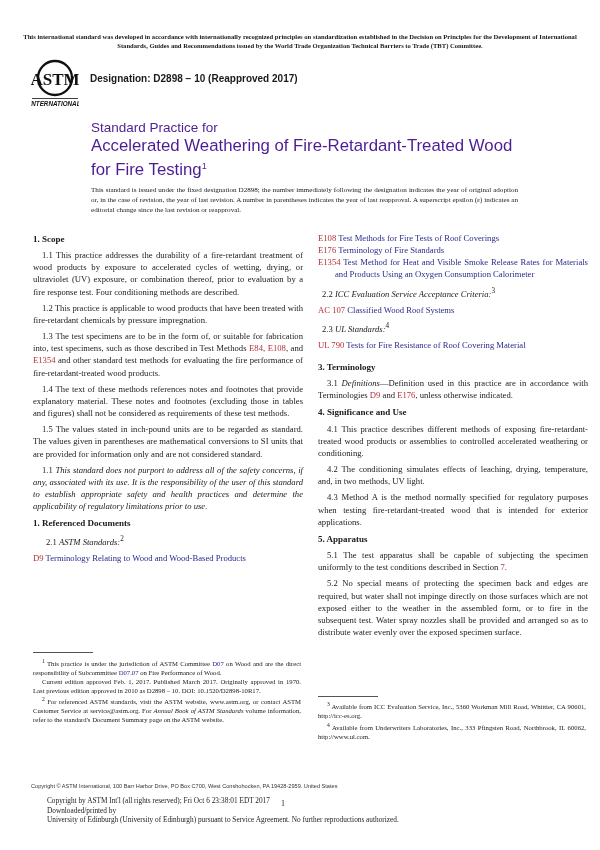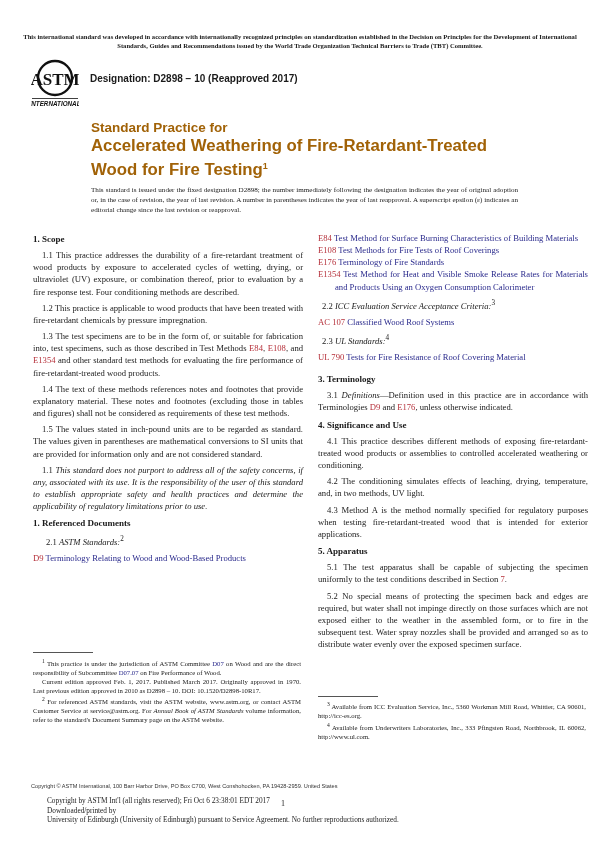--- a/index.html
+++ b/index.html
@@ -1,20 +1,20 @@
 <!DOCTYPE html>
 <html><head>
 <meta charset="utf-8">
 <style>
   html, body { margin: 0; padding: 0; background: #ffffff; }
   body { width: 600px; height: 850px; position: relative; overflow: hidden; color: #1a1a1a; font-family: "Liberation Serif", serif; }
   .notice { position: absolute; top: 33px; left: 20px; width: 560px; text-align: center; font-size: 6.6px; font-weight: bold; line-height: 8.5px; }
   .logo { position: absolute; top: 58px; left: 31px; width: 48px; height: 52px; }
   .designation { position: absolute; top: 73px; left: 90px; font-family: "Liberation Sans", sans-serif; font-weight: bold; font-size: 10px; }
-  .title-block { position: absolute; top: 120px; left: 91px; width: 440px; font-family: "Liberation Sans", sans-serif; font-weight: bold; color: #a16207; }
+  .title-block { position: absolute; top: 120px; left: 91px; width: 440px; font-family: "Liberation Sans", sans-serif; font-weight: normal; color: #4c1d95; }
   .title-pre { font-size: 13.5px; line-height: 16px; }
   .title-main { font-size: 16.8px; line-height: 20px; }
   .title-main sup { font-size: 9px; vertical-align: 6px; }
   .issued { position: absolute; top: 185px; left: 91px; width: 427px; font-size: 7.1px; line-height: 10.2px; text-align: justify; }
   .col { position: absolute; width: 270px; font-size: 8.65px; line-height: 12.15px; text-align: justify; }
   .col-left { left: 33px; top: 232px; }
   .col-right { left: 318px; top: 232px; }
   .col p { margin: 0 0 4px 0; text-indent: 9px; }
   .col h2 { font-size: 9px; margin: 5px 0 4px 0; font-weight: bold; }
   .col h2.first { margin-top: 1px; }
@@ -71,21 +71,20 @@
 </div>
 
 <div class="fn-rule" style="left:33px; top:652px;"></div>
 <div class="footnotes fn-left">
   <p><sup>1</sup><span> This practice is under the jurisdiction of ASTM Committee </span><span class="fnref">D07</span><span> on Wood and are the direct responsibility of Subcommittee </span><span class="fnref">D07.07</span><span> on Fire Performance of Wood.</span></p>
   <p>Current edition approved Feb. 1, 2017. Published March 2017. Originally approved in 1970. Last previous edition approved in 2010 as D2898 – 10. DOI: 10.1520/D2898-10R17.</p>
   <p><sup>2</sup><span> For referenced ASTM standards, visit the ASTM website, www.astm.org, or contact ASTM Customer Service at service@astm.org. For </span><i>Annual Book of ASTM Standards</i><span> volume information, refer to the standard's Document Summary page on the ASTM website.</span></p>
 </div>
 
 <div class="col col-right">
-  <div class="refitem"><span class="ref">E84</span> <span class="reftitle">Test Method for Surface Burning Characteristics of Building Materials</span></div>
   <div class="refitem"><span class="ref">E108</span> <span class="reftitle">Test Methods for Fire Tests of Roof Coverings</span></div>
   <div class="refitem"><span class="ref">E176</span> <span class="reftitle">Terminology of Fire Standards</span></div>
   <div class="refitem"><span class="ref">E1354</span> <span class="reftitle">Test Method for Heat and Visible Smoke Release Rates for Materials and Products Using an Oxygen Consumption Calorimeter</span></div>
   <div class="sub" style="padding-left:0"><span>2.2 </span><i>ICC Evaluation Service Acceptance Criteria:</i><sup>3</sup></div>
   <div class="refitem"><span class="ref">AC 107</span> <span class="reftitle">Classified Wood Roof Systems</span></div>
   <div class="sub" style="padding-left:0"><span>2.3 </span><i>UL Standards:</i><sup>4</sup></div>
   <div class="refitem"><span class="ref">UL 790</span> <span class="reftitle">Tests for Fire Resistance of Roof Covering Material</span></div>
 
   <h2 style="margin-top:10px">3. Terminology</h2>
   <p><span>3.1 </span><i>Definitions</i><span>—Definition used in this practice are in accordance with Terminologies </span><span class="ref">D9</span><span> and </span><span class="ref">E176</span><span>, unless otherwise indicated.</span></p>

